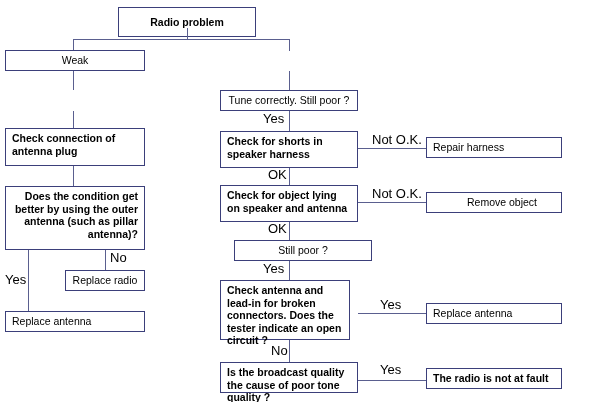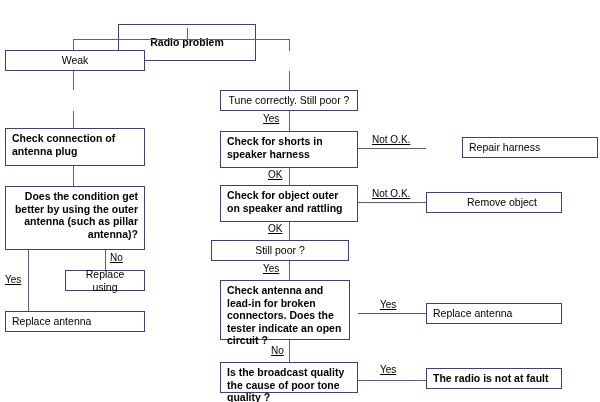--- a/index.html
+++ b/index.html
@@ -49,34 +49,33 @@
     background: #5a5f8f;
   }
   .edge.h {
     height: 1px;
   }
   .edge.v {
     width: 1px;
   }
   .edge-label {
     position: absolute;
-    font-size: 10px;
+    font-size: 13px;
     line-height: 12px;
     color: #000000;
     background: transparent;
     white-space: nowrap;
-    text-decoration: underline;
   }
 </style>
 </head>
 <body>
 
 <div id="flowchart">
 
-  <div class="node center bold" style="left:118px; top:24px; width:138px; height:37px;">Radio problem</div>
+  <div class="node center bold" style="left:118px; top:7px; width:138px; height:30px;">Radio problem</div>
 
   <div class="edge v" style="left:187px; top:28px; height:11px;"></div>
 
   <div class="edge h" style="left:73px; top:39px; width:217px;"></div>
 
   <div class="edge v" style="left:73px; top:39px; height:12px;"></div>
 
   <div class="edge v" style="left:289px; top:39px; height:12px;"></div>
 
   <div class="node center" style="left:5px; top:50px; width:140px; height:21px;">Weak</div>
@@ -88,56 +87,56 @@
 
   <div class="node left top" style="left:5px; top:128px; width:140px; height:38px;">Check connection of antenna plug</div>
 
   <div class="edge v" style="left:73px; top:166px; height:20px;"></div>
 
   <div class="node left top" style="left:5px; top:186px; width:140px; height:64px;text-align:right;">Does the condition get better by using the outer antenna (such as pillar antenna)?</div>
 
   <div class="edge v" style="left:105px; top:250px; height:20px;"></div>
   <div class="edge-label" style="left:110px; top:252px;">No</div>
 
-  <div class="node center" style="left:65px; top:270px; width:80px; height:21px;">Replace using</div>
+  <div class="node center" style="left:65px; top:270px; width:80px; height:21px;">Replace radio</div>
 
   <div class="edge v" style="left:28px; top:250px; height:61px;"></div>
   <div class="edge-label" style="left:5px; top:274px;">Yes</div>
 
   <div class="node left" style="left:5px; top:311px; width:140px; height:21px;">Replace antenna</div>
 
 
   <div class="edge v" style="left:289px; top:71px; height:19px;"></div>
 
   <div class="node center" style="left:220px; top:90px; width:138px; height:21px;">Tune correctly. Still poor ?</div>
 
   <div class="edge v" style="left:289px; top:111px; height:20px;"></div>
   <div class="edge-label" style="left:263px; top:113px;">Yes</div>
 
   <div class="node left top" style="left:220px; top:131px; width:138px; height:37px;">Check for shorts in speaker harness</div>
 
   <div class="edge h" style="left:358px; top:148px; width:68px;"></div>
   <div class="edge-label" style="left:372px; top:134px;">Not O.K.</div>
 
-  <div class="node left" style="left:426px; top:137px; width:136px; height:21px;margin-left:36px;">Repair harness</div>
+  <div class="node left" style="left:426px; top:137px; width:136px; height:21px;">Repair harness</div>
 
   <div class="edge v" style="left:289px; top:168px; height:17px;"></div>
   <div class="edge-label" style="left:268px; top:169px;">OK</div>
 
-  <div class="node left top" style="left:220px; top:185px; width:138px; height:37px;">Check for object outer on speaker and rattling</div>
+  <div class="node left top" style="left:220px; top:185px; width:138px; height:37px;">Check for object lying on speaker and antenna</div>
 
   <div class="edge h" style="left:358px; top:202px; width:68px;"></div>
   <div class="edge-label" style="left:372px; top:188px;">Not O.K.</div>
 
   <div class="node left" style="left:426px; top:192px; width:136px; height:21px;padding-left:40px;">Remove object</div>
 
   <div class="edge v" style="left:289px; top:222px; height:18px;"></div>
   <div class="edge-label" style="left:268px; top:223px;">OK</div>
 
-  <div class="node center" style="left:211px; top:240px; width:138px; height:21px;">Still poor ?</div>
+  <div class="node center" style="left:234px; top:240px; width:138px; height:21px;">Still poor ?</div>
 
   <div class="edge v" style="left:289px; top:261px; height:19px;"></div>
   <div class="edge-label" style="left:263px; top:263px;">Yes</div>
 
   <div class="node left top" style="left:220px; top:280px; width:130px; height:60px;">Check antenna and lead-in for broken connectors. Does the tester indicate an open circuit ?</div>
 
   <div class="edge h" style="left:358px; top:313px; width:68px;"></div>
   <div class="edge-label" style="left:380px; top:299px;">Yes</div>
 
   <div class="node left" style="left:426px; top:303px; width:136px; height:21px;">Replace antenna</div>

